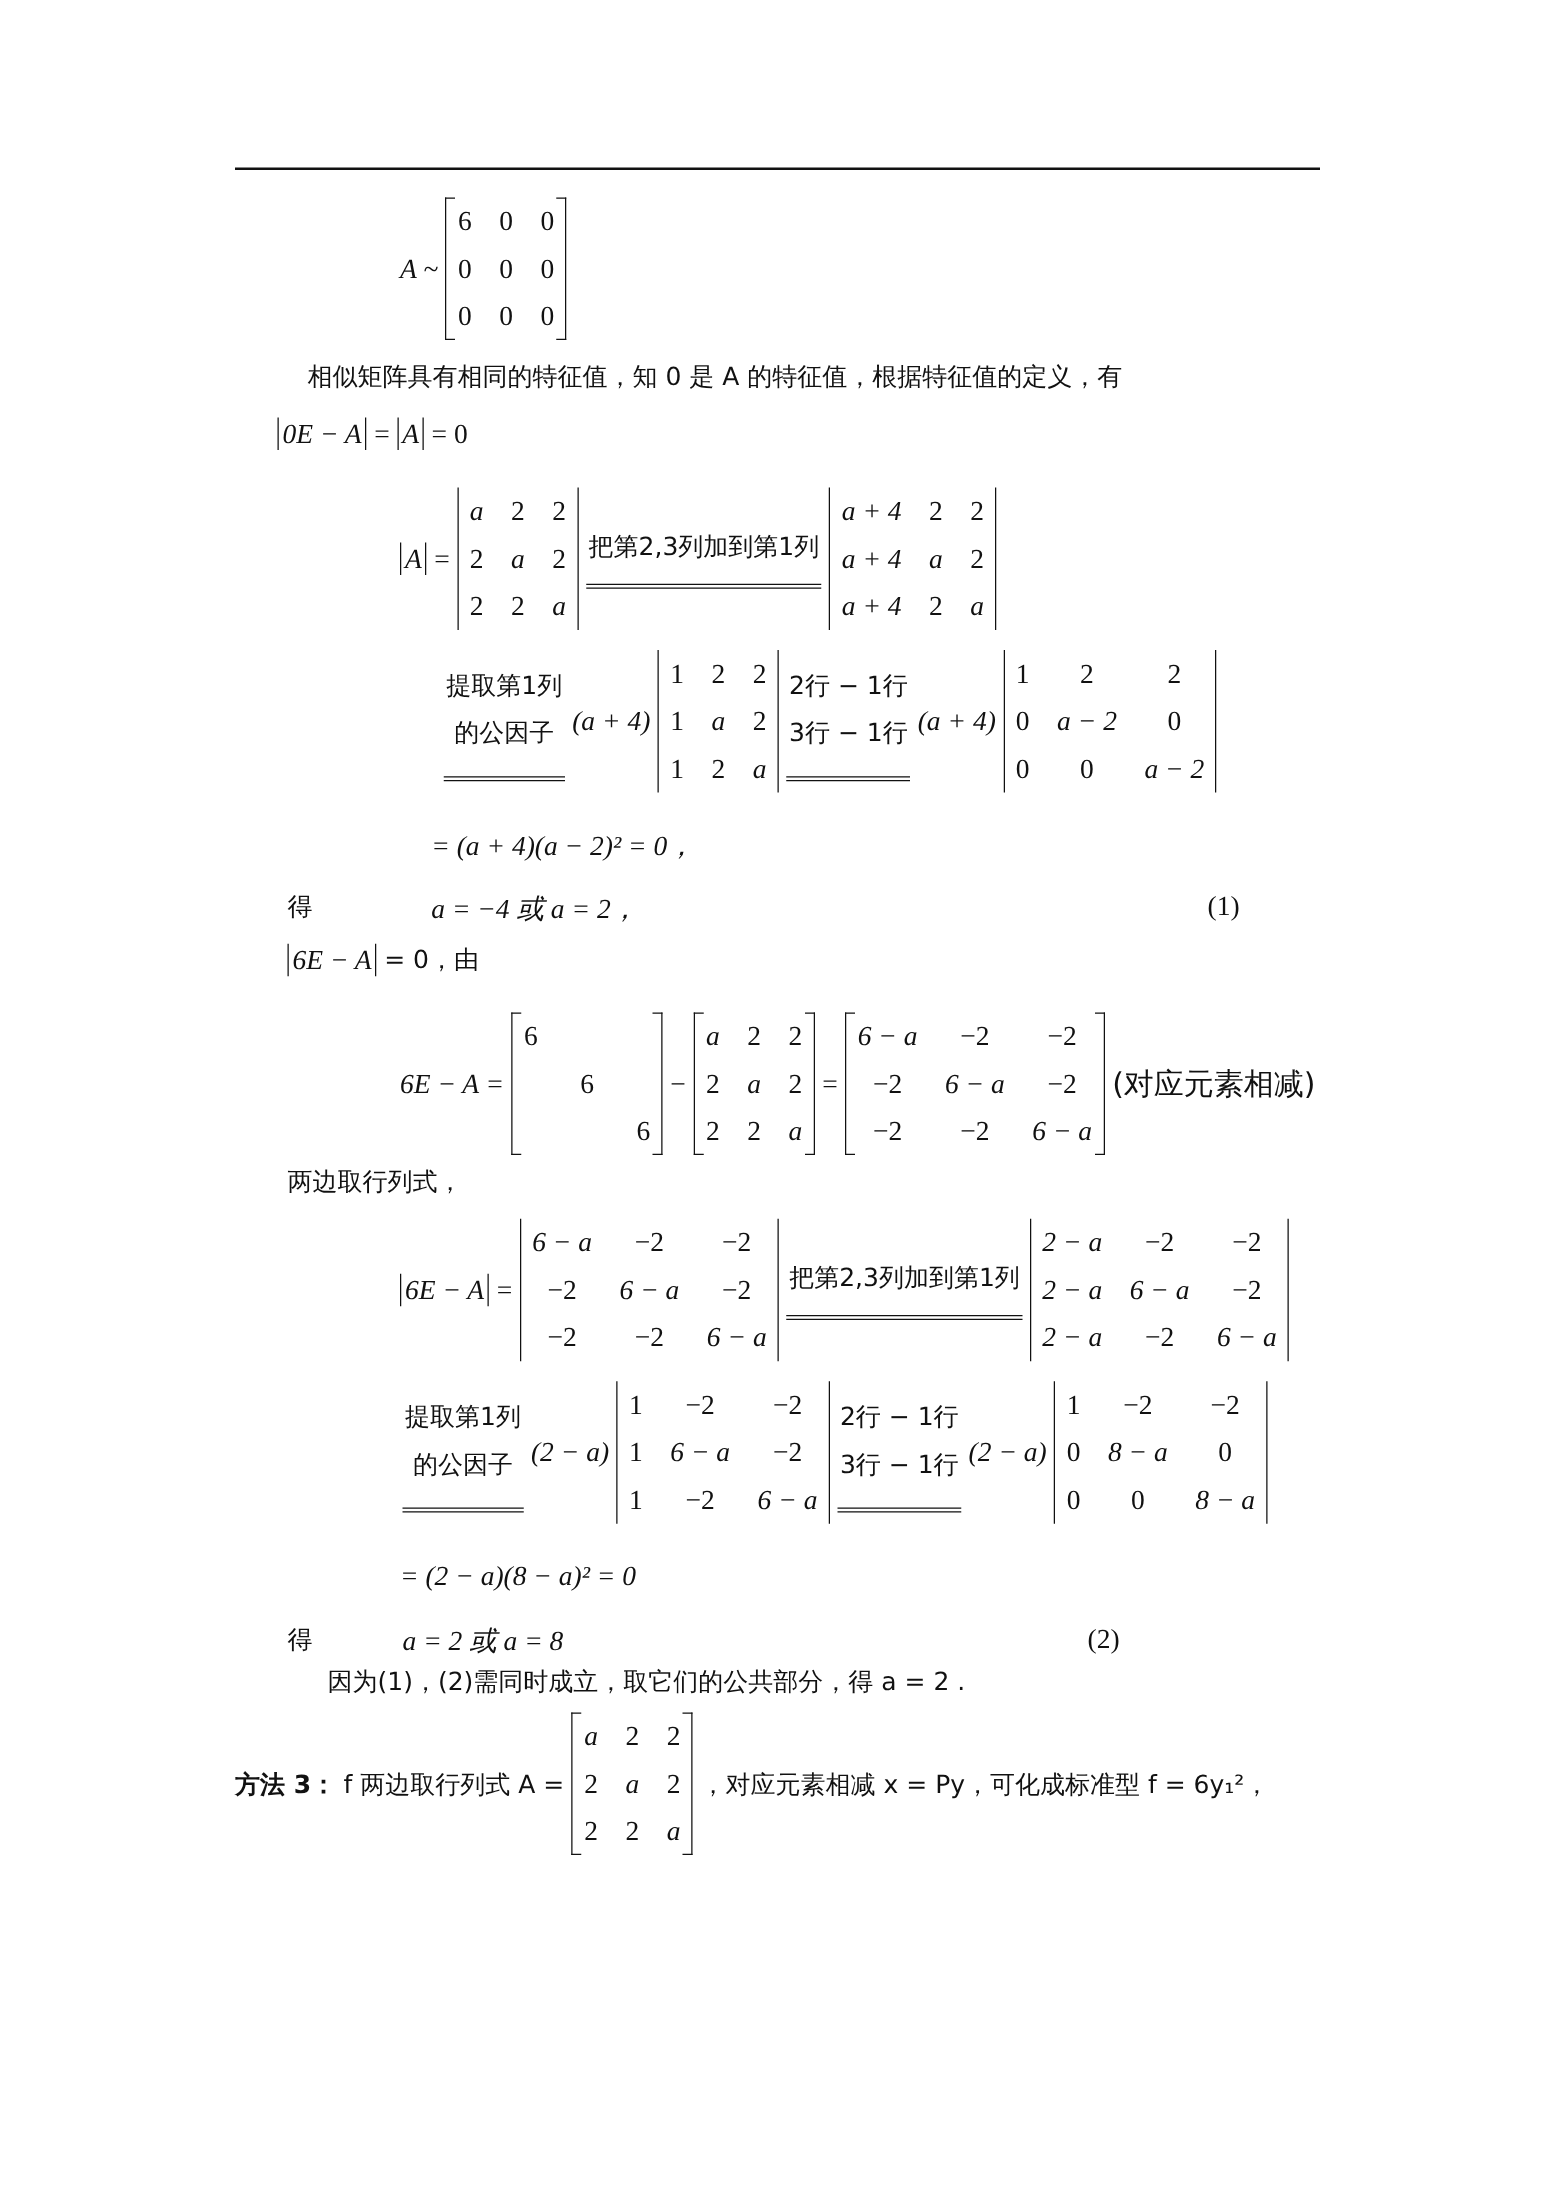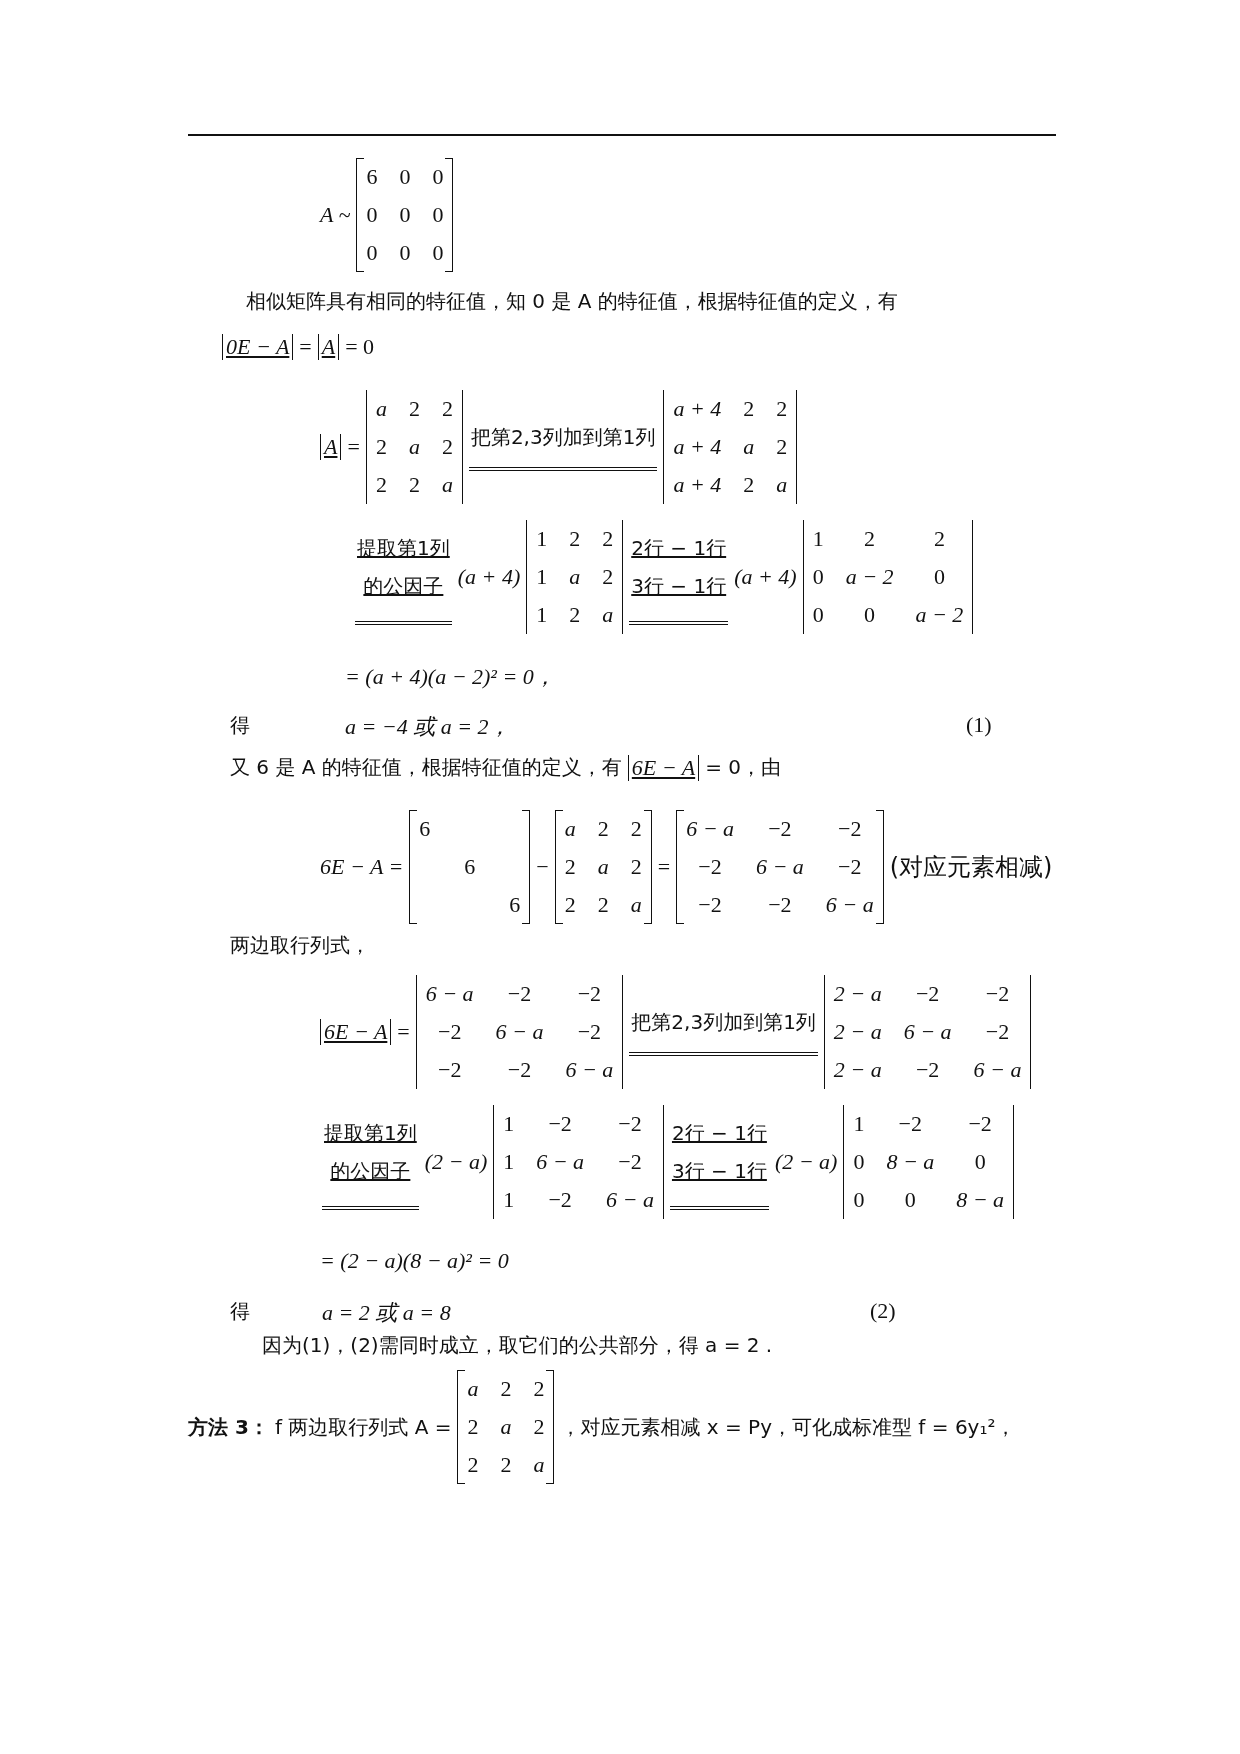--- a/index.html
+++ b/index.html
@@ -15,22 +15,22 @@
   .mat.br::before, .mat.br::after { content:""; position:absolute; top:0; bottom:0; width:7px; border:1.6px solid #111; }
   .mat.br::before { left:0; border-right:none; }
   .mat.br::after { right:0; border-left:none; }
   .mat.det::before, .mat.det::after { content:""; position:absolute; top:0; bottom:0; width:0; border-left:1.6px solid #111; }
   .mat.det::before { left:0; }
   .mat.det::after { right:0; }
   .mat span { text-align:center; line-height:30px; }
   .c3 { grid-template-columns:repeat(3, auto); }
   .dbl { display:inline-block; vertical-align:middle; text-align:center; border-bottom:4px double #111; padding:0 2px 16px; }
   .stack { display:inline-block; vertical-align:middle; }
-  .stack div { line-height:38px;text-decoration:underline; }
-  .vb { border-left:1.6px solid #111; border-right:1.6px solid #111; padding:0 3px;text-decoration:underline; }
+  .stack div { line-height:38px; }
+  .vb { border-left:1.6px solid #111; border-right:1.6px solid #111; padding:0 3px; }
   .row { display:flex; align-items:center; position:absolute; white-space:nowrap; gap:6px; }
 </style>
 </head>
 <body>
 
 <div class="rule"></div>
 
 <div class="row" style="left:320px; top:158px;">
   <span class="it">A ~</span>
   <div class="mat br c3" id="m-block1">
@@ -118,21 +118,20 @@
     </div>
 </div>
 
 <div class="abs it" style="left:345px; top:662px;">= (a + 4)(a − 2)² = 0，</div>
 
 <div class="abs cjk" style="left:230px; top:712px;">得</div>
 <div class="abs it" style="left:345px; top:712px;">a = −4 或 a = 2，</div>
 <div class="abs" style="left:966px; top:712px;">(1)</div>
 
 <div class="row cjk" style="left:230px; top:754px;">
-  <span>又 6 是 A 的特征值，根据特征值的定义，有</span>
   <span class="vb it" style="font-family:'Liberation Serif',serif;font-size:22px;">6E − A</span>
   <span>= 0，由</span>
 </div>
 
 <div class="row" style="left:320px; top:810px;">
   <span class="it">6E − A =</span>
   <div class="mat br c3" id="m-6E-1" style="column-gap:34px;">
       <span>6</span>
       <span>&nbsp;</span>
       <span>&nbsp;</span>

